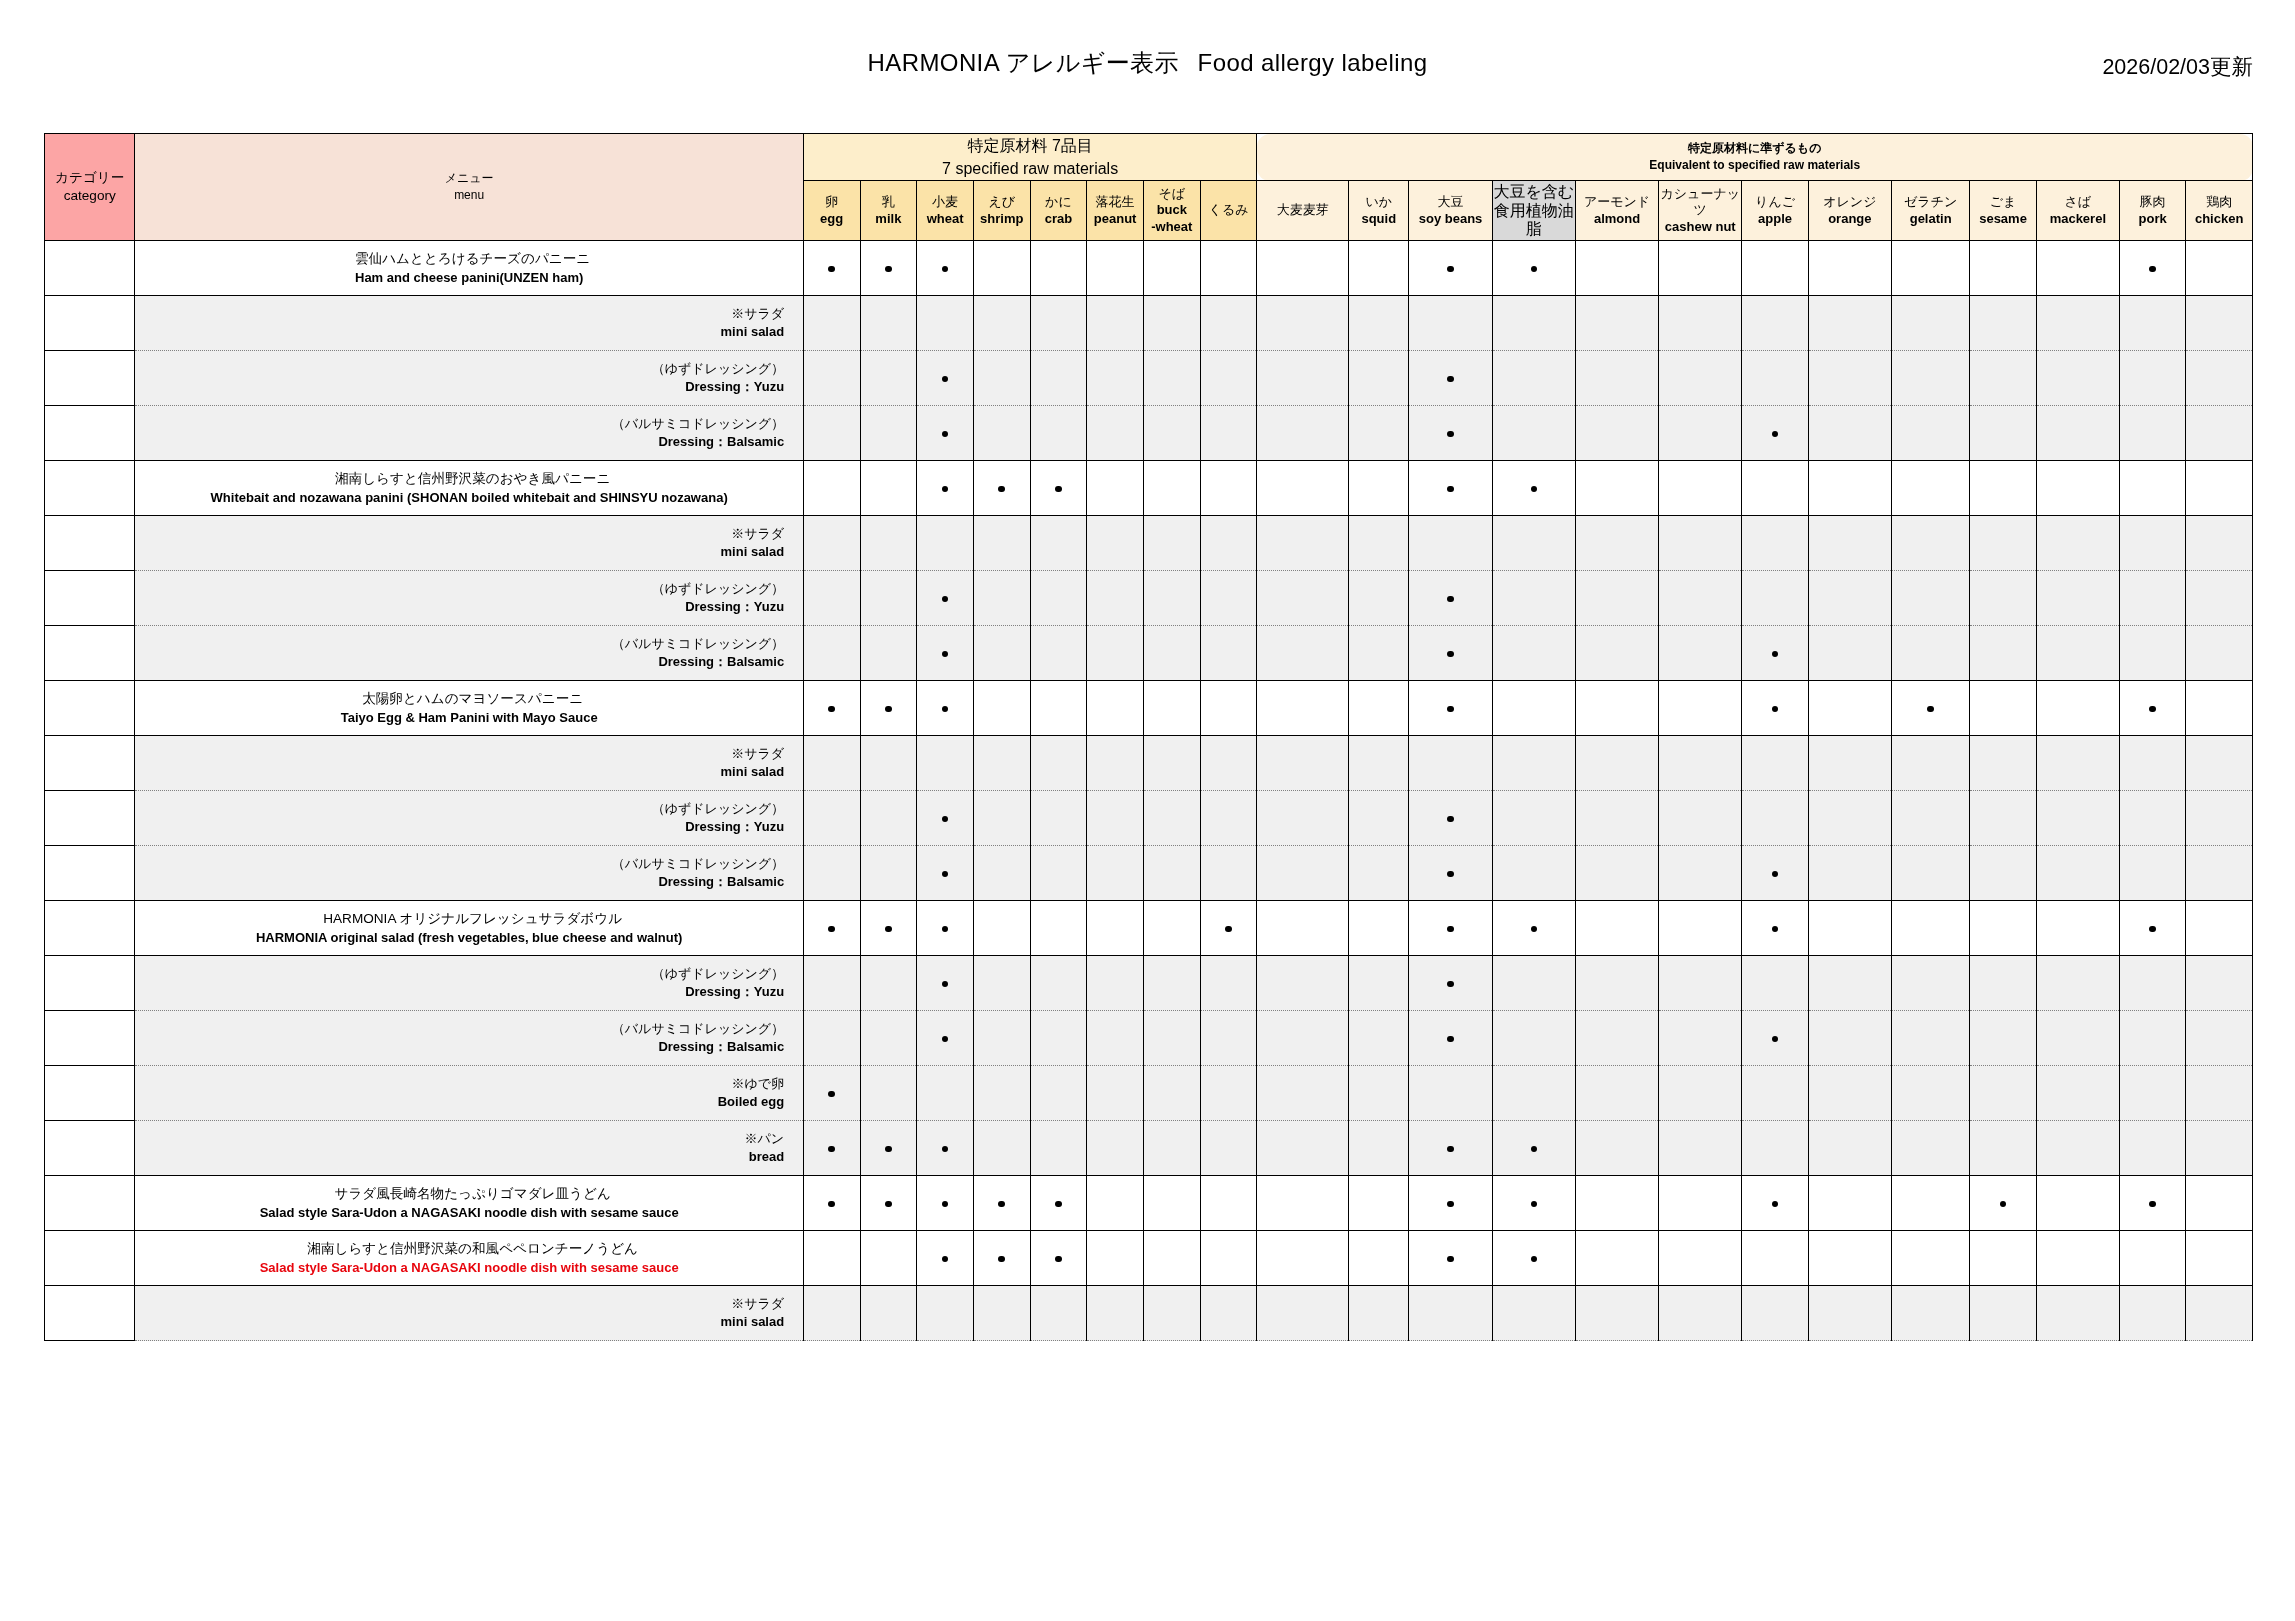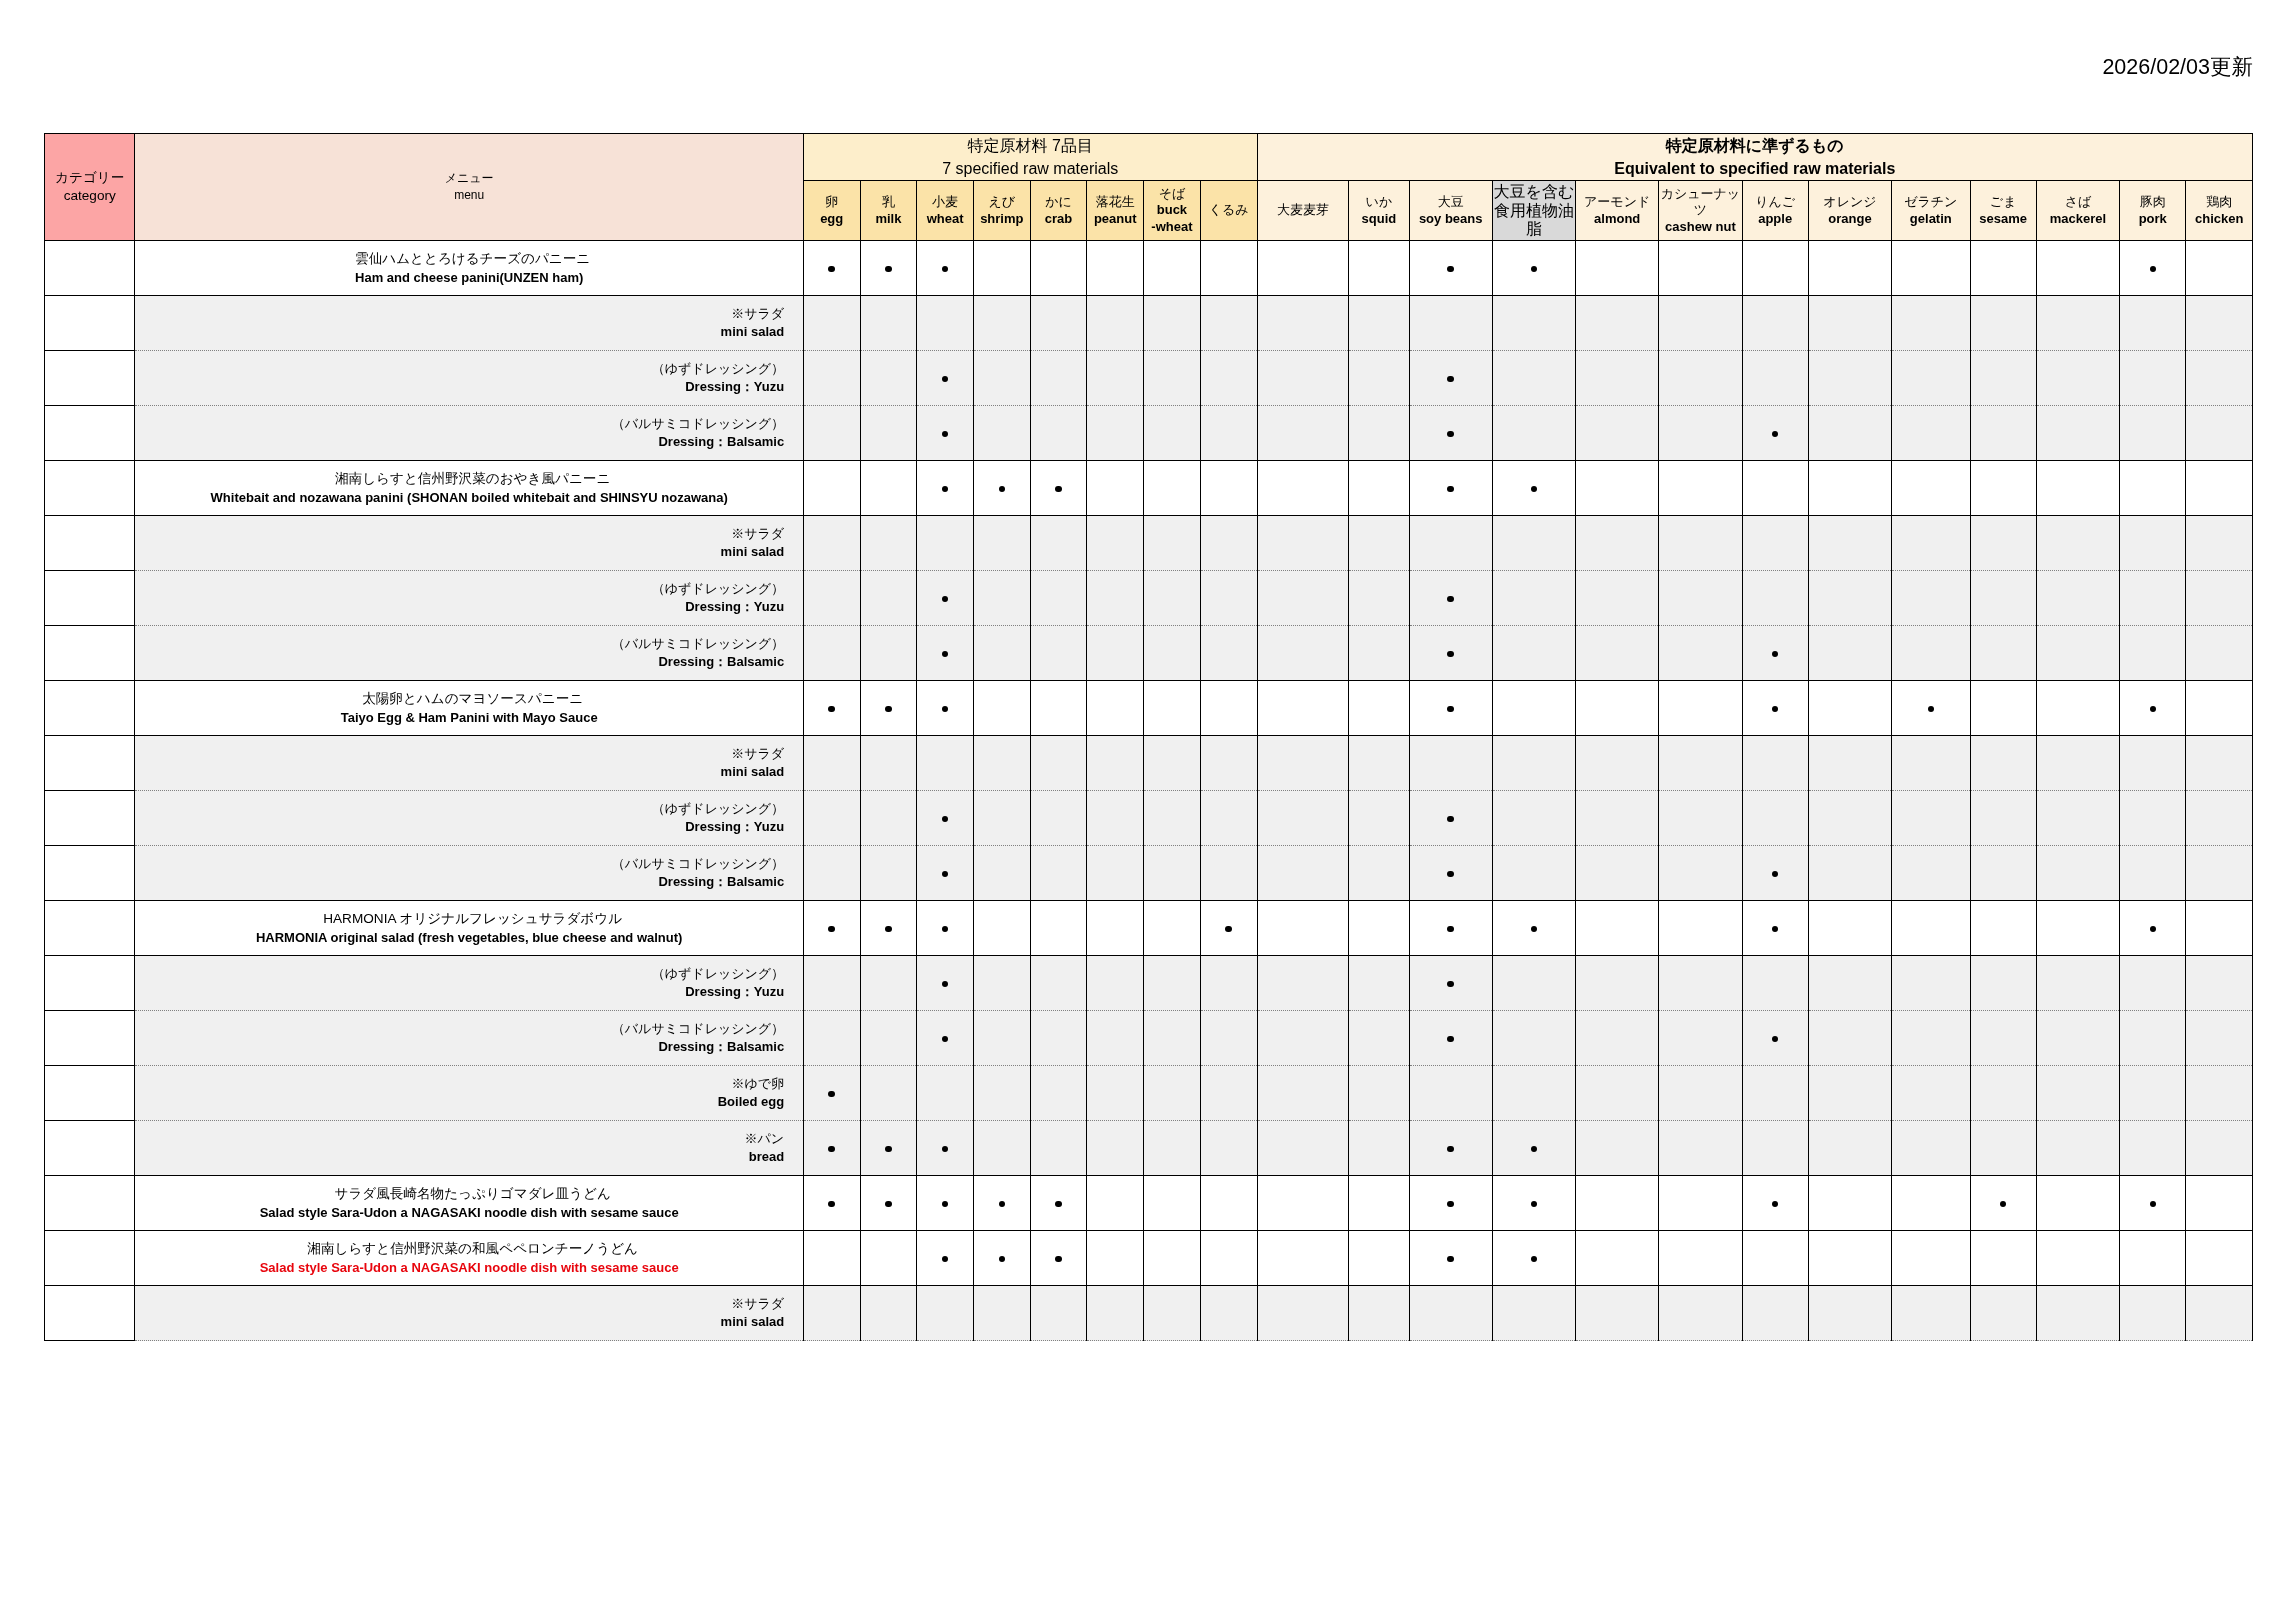--- a/index.html
+++ b/index.html
@@ -80,23 +80,24 @@
     margin-top: 43px;
   }
   .grp-seven {
     background: #fdeecb;
     font-size: 16px;
     line-height: 1.45;
     font-weight: normal;
   }
   .grp-equiv {
     background: #fdf1dc;
-    font-size: 16px;
+    font-size: 12px;
     line-height: 1.45;
     font-weight: bold;
+    border-radius: 13px;
   }
   .sub-seven {
     background: #fbe3a8;
     font-size: 13px;
     line-height: 1.3;
     font-weight: bold;
     height: 60px;
   }
   .sub-equiv {
     background: #fdf1dc;
@@ -183,20 +184,23 @@
     background: #000;
     vertical-align: middle;
   }
 </style>
 </head>
 <body>
 
 <div class="page">
 
   <div class="doc-header">
+    <div class="doc-title">
+      <span>HARMONIA アレルギー表示</span><span class="en">Food allergy labeling</span>
+    </div>
     <div class="doc-date">2026/02/03更新</div>
   </div>
 
   <div class="table-wrap">
     <table class="allergy">
       <colgroup>
         <col style="width:75px">
         <col style="width:554px">
         <col style="width:47px">
           <col style="width:47px">

